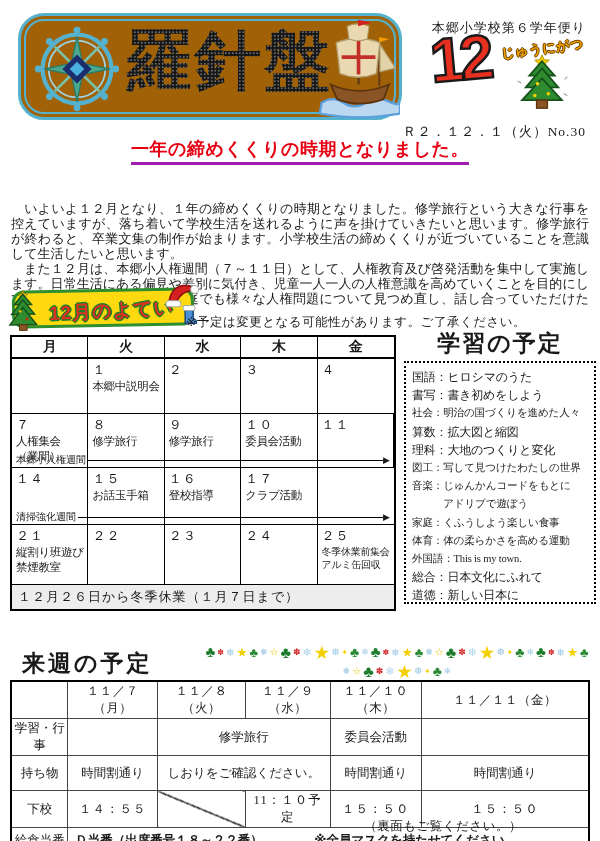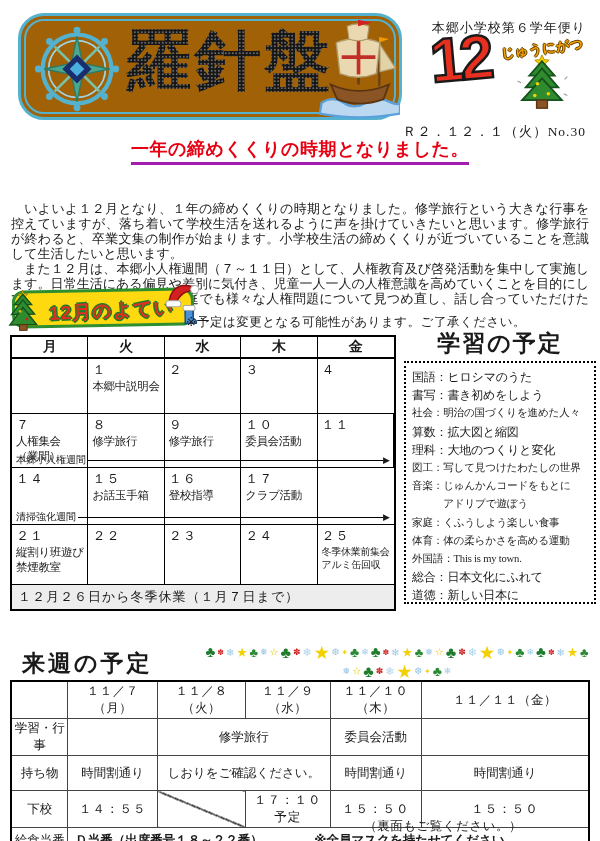--- a/index.html
+++ b/index.html
@@ -359,21 +359,21 @@
         <td class="row-label">持ち物</td>
         <td>時間割通り</td>
         <td colspan="2">しおりをご確認ください。</td>
         <td>時間割通り</td>
         <td>時間割通り</td>
       </tr>
       <tr class="row-dismissal">
         <td class="row-label">下校</td>
         <td class="time-cell">１４：５５</td>
         <td class="diag-cell"></td>
-        <td class="time-cell">１７：１０予定</td>
+        <td class="time-cell">11：１０予定</td>
         <td class="time-cell">１５：５０</td>
         <td class="time-cell">１５：５０</td>
       </tr>
       <tr class="row-lunch">
         <td class="row-label">給食当番</td>
         <td colspan="5" class="lunch-cell">
           <span>Ｄ当番（出席番号１８～２２番）</span>
           <span class="lunch-note">※全員マスクを持たせてください。</span>
         </td>
       </tr>

